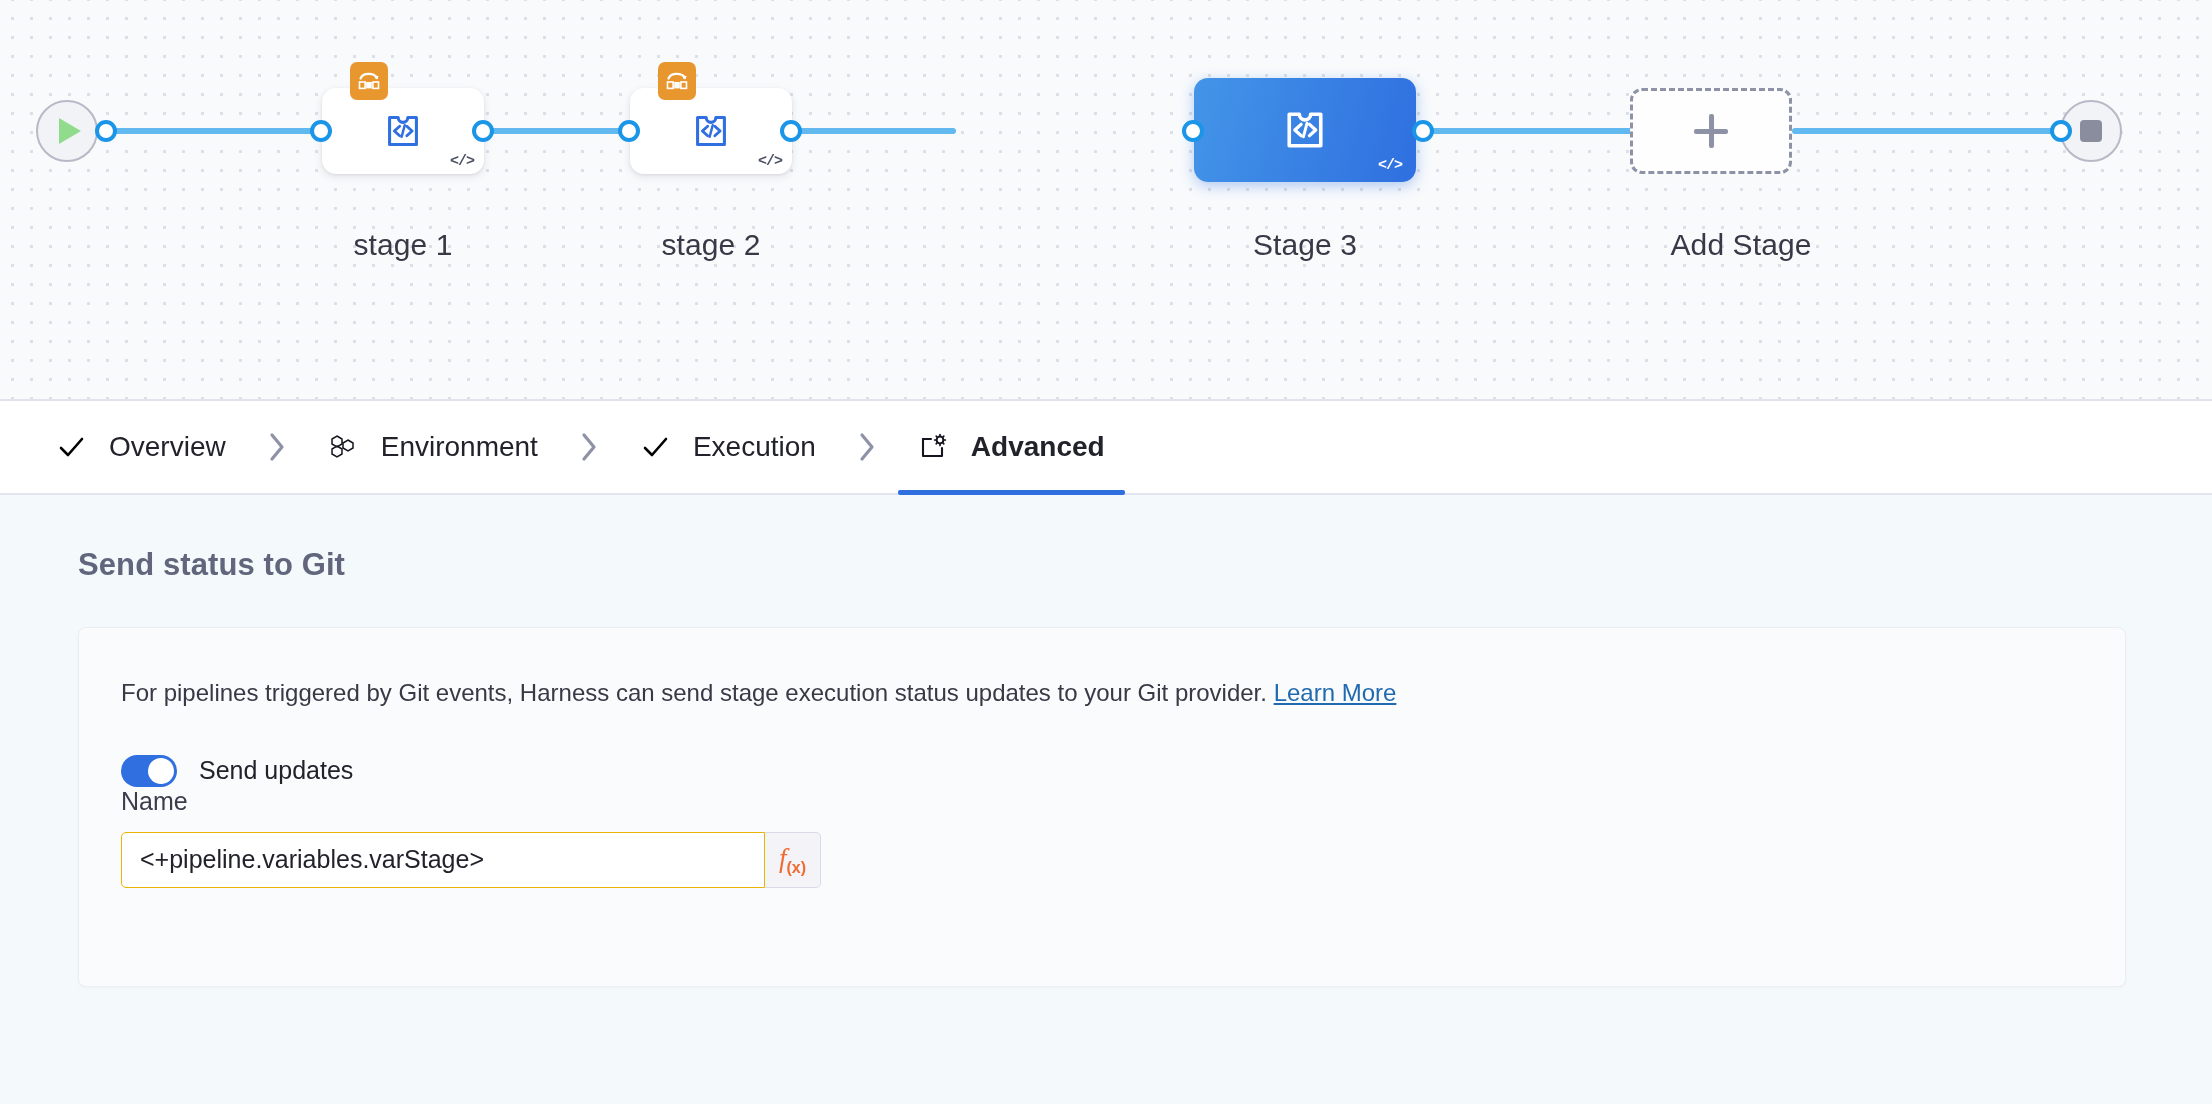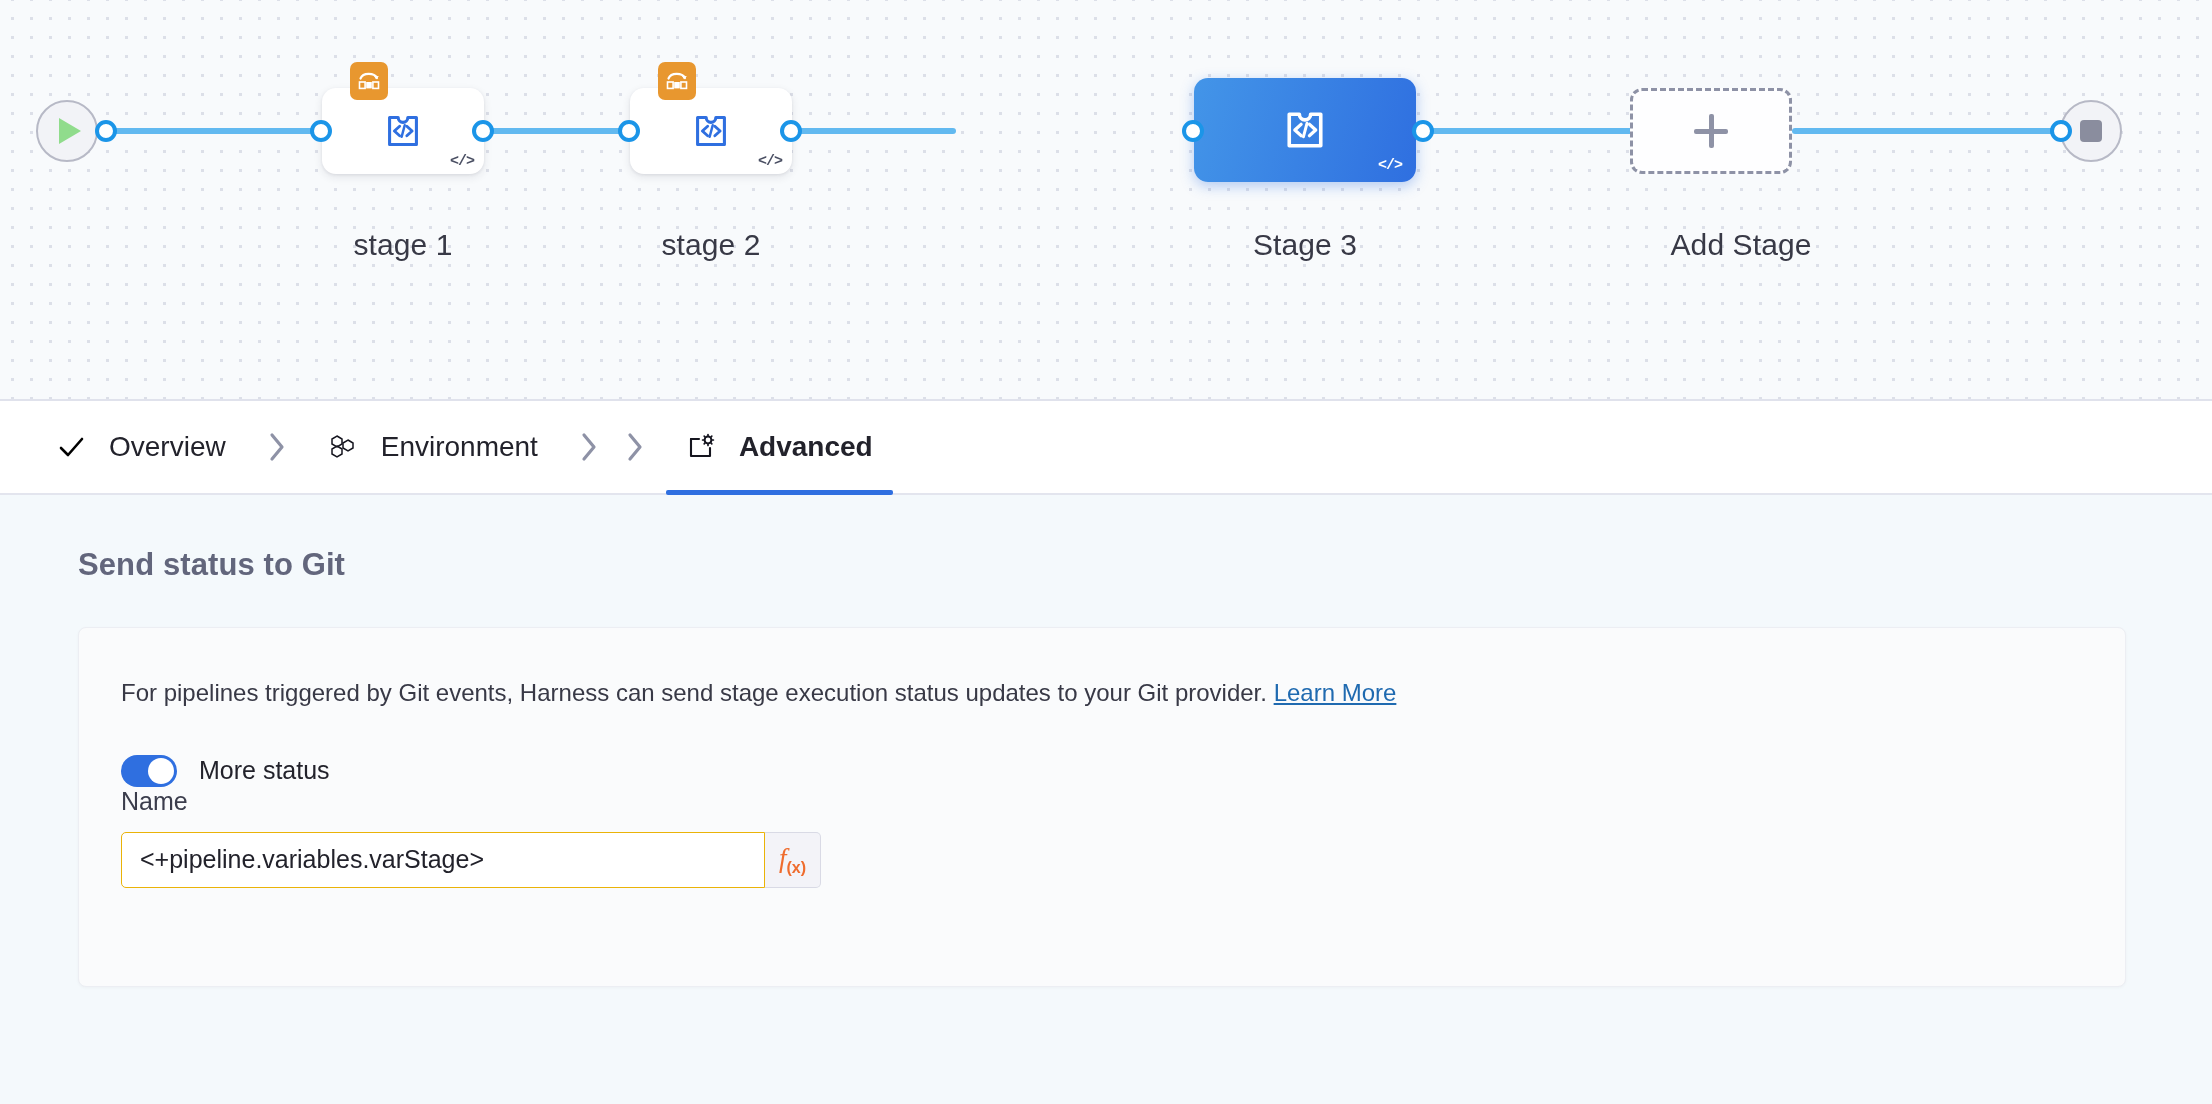--- a/index.html
+++ b/index.html
@@ -401,20 +401,28 @@
     </span>
     <span class="tab-label">Environment</span>
   </div>
 
   <span class="chev">
     <svg width="24" height="34" viewBox="0 0 24 34" aria-hidden="true">
       <path d="M7 5 L17 17 L7 29" fill="none" stroke="#8e92a6" stroke-width="3.2" stroke-linecap="round" stroke-linejoin="round"></path>
     </svg>
   </span>
 
+  <div class="tab">
+    <span class="tab-icon">
+      <svg width="28" height="28" viewBox="0 0 28 28" aria-hidden="true">
+        <path d="M4 15 L11 22 L25 6" fill="none" stroke="#000000" stroke-width="2.6" stroke-linecap="round" stroke-linejoin="round"></path>
+      </svg>
+    </span>
+    <span class="tab-label">Execution</span>
+  </div>
 
   <span class="chev">
     <svg width="24" height="34" viewBox="0 0 24 34" aria-hidden="true">
       <path d="M7 5 L17 17 L7 29" fill="none" stroke="#8e92a6" stroke-width="3.2" stroke-linecap="round" stroke-linejoin="round"></path>
     </svg>
   </span>
 
   <div class="tab active">
     <span class="tab-icon">
       <svg width="30" height="30" viewBox="0 0 30 30" aria-hidden="true">
@@ -436,21 +444,21 @@
   <div class="card">
 
     <div class="card-desc">
       <span>For pipelines triggered by Git events, Harness can send stage execution status updates to your Git provider. </span><a class="link" href="#">Learn More</a>
     </div>
 
     <div class="toggle-row">
       <div class="switch">
         <span class="knob"></span>
       </div>
-      <span class="toggle-label">More status</span>
+      <span class="toggle-label">Send updates</span>
     </div>
 
     <div class="field-label">Name</div>
 
     <div class="field-row">
       <input class="text-input" type="text" value="&lt;+pipeline.variables.varStage&gt;" style="">
       <div class="fx-btn">
         <span>f<sub>(x)</sub></span>
       </div>
     </div>

